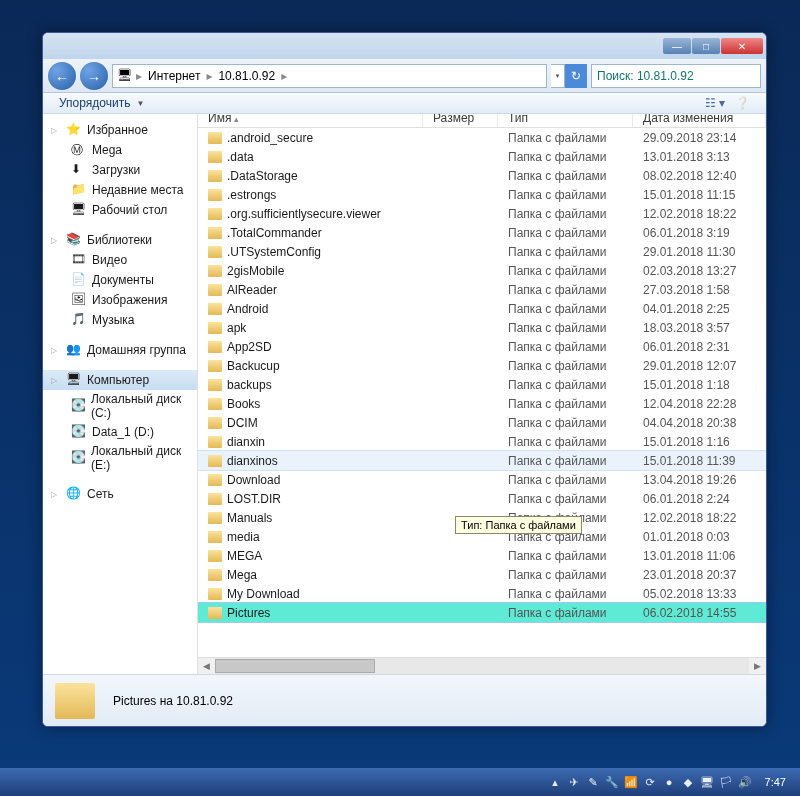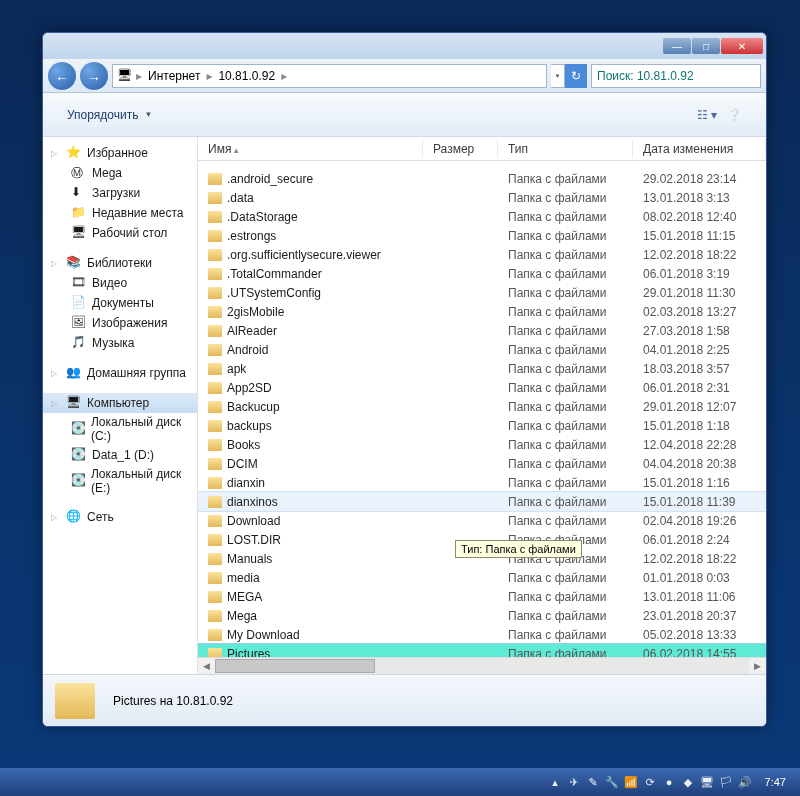--- a/index.html
+++ b/index.html
@@ -79,26 +79,26 @@
     .searchbar {
       width: 170px;
       height: 24px;
       background: #fff;
       border: 1px solid #9fb5cf;
       display:flex; align-items:center;
       padding: 0 5px;
       color: #0f766e;
     }
     .toolbar {
-      height: 44px;
+      height: 21px;
       background: linear-gradient(to bottom, #f7fafd, #e2ecf7);
       border-bottom: 1px solid #cdd9e8;
       display: flex;
       align-items: center;
-      padding: 0 24px;
+      padding: 0 16px;
       color: #1a3e6e;
     }
     .organize { display:flex; align-items:center; gap:4px; }
     .tb-right { margin-left:auto; display:flex; gap:10px; align-items:center; color:#4a6a9a;}
     .content {
       flex: 1;
       display: flex;
       overflow: hidden;
     }
     .sidebar {
@@ -126,43 +126,42 @@
     .ico { width:16px; height:16px; display:inline-block; font-size:12px;}
     .main {
       flex:1;
       background:#fff;
       display:flex;
       flex-direction:column;
       overflow:hidden;
     }
     .list-header {
       display:flex;
-      height:24px;
+      height:14px;
       border-bottom:1px solid #e0e0e0;
       background:#fff;
       font-size:12px;
       color:#3a3a3a;
-      align-items:center;
+      align-items:flex-end;
     }
     .col-h {
       padding: 2px 10px;
       border-right:1px solid #eaeaea;
       white-space:nowrap;
       overflow:hidden;
     }
     .col-h.sortable::after{content:" ▴"; font-size:9px; color:#888;}
     .col-name{width:225px;}
     .col-size{width:75px;}
     .col-type{width:135px;}
     .col-date{flex:1;}
     .list {
       flex:1;
       overflow-y:auto;
       overflow-x:hidden;
-      margin-top:8px;
     }
     .row {
       display:flex;
       height:19px;
       align-items:center;
       font-size:12px;
       color:#1a1a1a;
       cursor:default;
     }
     .row.hover-hl{background:#eaf3fc; outline:1px solid #d0e3f5;}
@@ -180,21 +179,20 @@
     }
     .tooltip{
       position:absolute;
       left: 455px;
       top: 516px;
       background:#ffffe1;
       border:1px solid #8a8a6a;
       padding:2px 5px;
       font-size:11px;
       z-index:100;
-      margin-top:24px;
     }
     .hscroll{
       height:17px;
       background:#f0f0f0;
       border-top:1px solid #ddd;
       display:flex;
     }
     .hscroll .track{flex:1; background:#e8e8e8; position:relative;}
     .hscroll .thumb{position:absolute; left:0; top:1px; height:14px; width:30%; background:#c8c8c8; border:1px solid #aaa;}
     .hscroll .arrow{width:17px; display:flex;align-items:center;justify-content:center; color:#777; font-size:9px; background:#f0f0f0;}
@@ -356,21 +354,21 @@
         <div class="col-h col-date">Дата изменения</div>
       </div>
       <div class="list" id="file-list">
           <div class="row">
             <div class="cell name">
               <span class="folder-icon"></span>
               <span>.android_secure</span>
             </div>
             <div class="cell size"></div>
             <div class="cell type">Папка с файлами</div>
-            <div class="cell date">29.02.2018 23:14</div>
+            <div class="cell date">29.09.2018 23:14</div>
           </div>
           <div class="row">
             <div class="cell name">
               <span class="folder-icon"></span>
               <span>.data</span>
             </div>
             <div class="cell size"></div>
             <div class="cell type">Папка с файлами</div>
             <div class="cell date">13.01.2018 3:13</div>
           </div>
@@ -518,21 +516,21 @@
             <div class="cell type">Папка с файлами</div>
             <div class="cell date">15.01.2018 11:39</div>
           </div>
           <div class="row">
             <div class="cell name">
               <span class="folder-icon"></span>
               <span>Download</span>
             </div>
             <div class="cell size"></div>
             <div class="cell type">Папка с файлами</div>
-            <div class="cell date">02.04.2018 19:26</div>
+            <div class="cell date">13.04.2018 19:26</div>
           </div>
           <div class="row">
             <div class="cell name">
               <span class="folder-icon"></span>
               <span>LOST.DIR</span>
             </div>
             <div class="cell size"></div>
             <div class="cell type">Папка с файлами</div>
             <div class="cell date">06.01.2018 2:24</div>
           </div>

